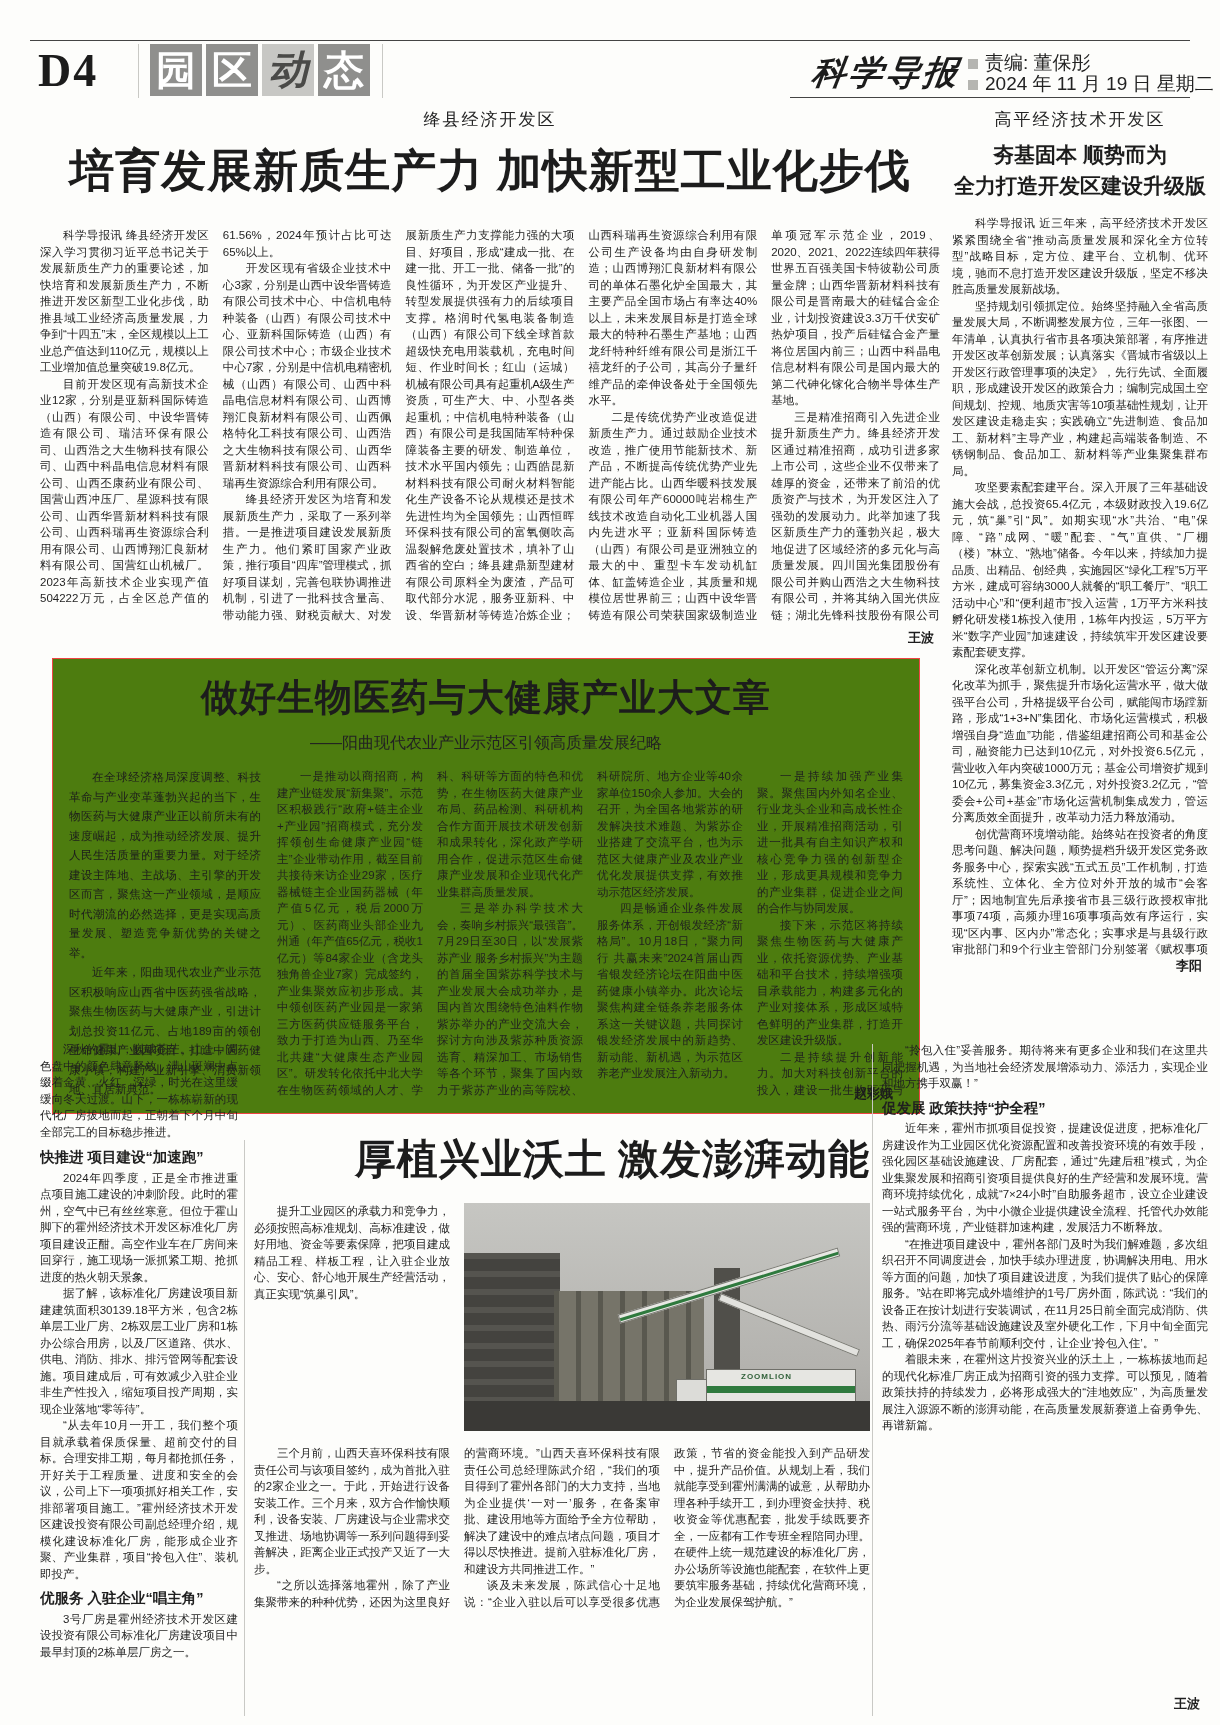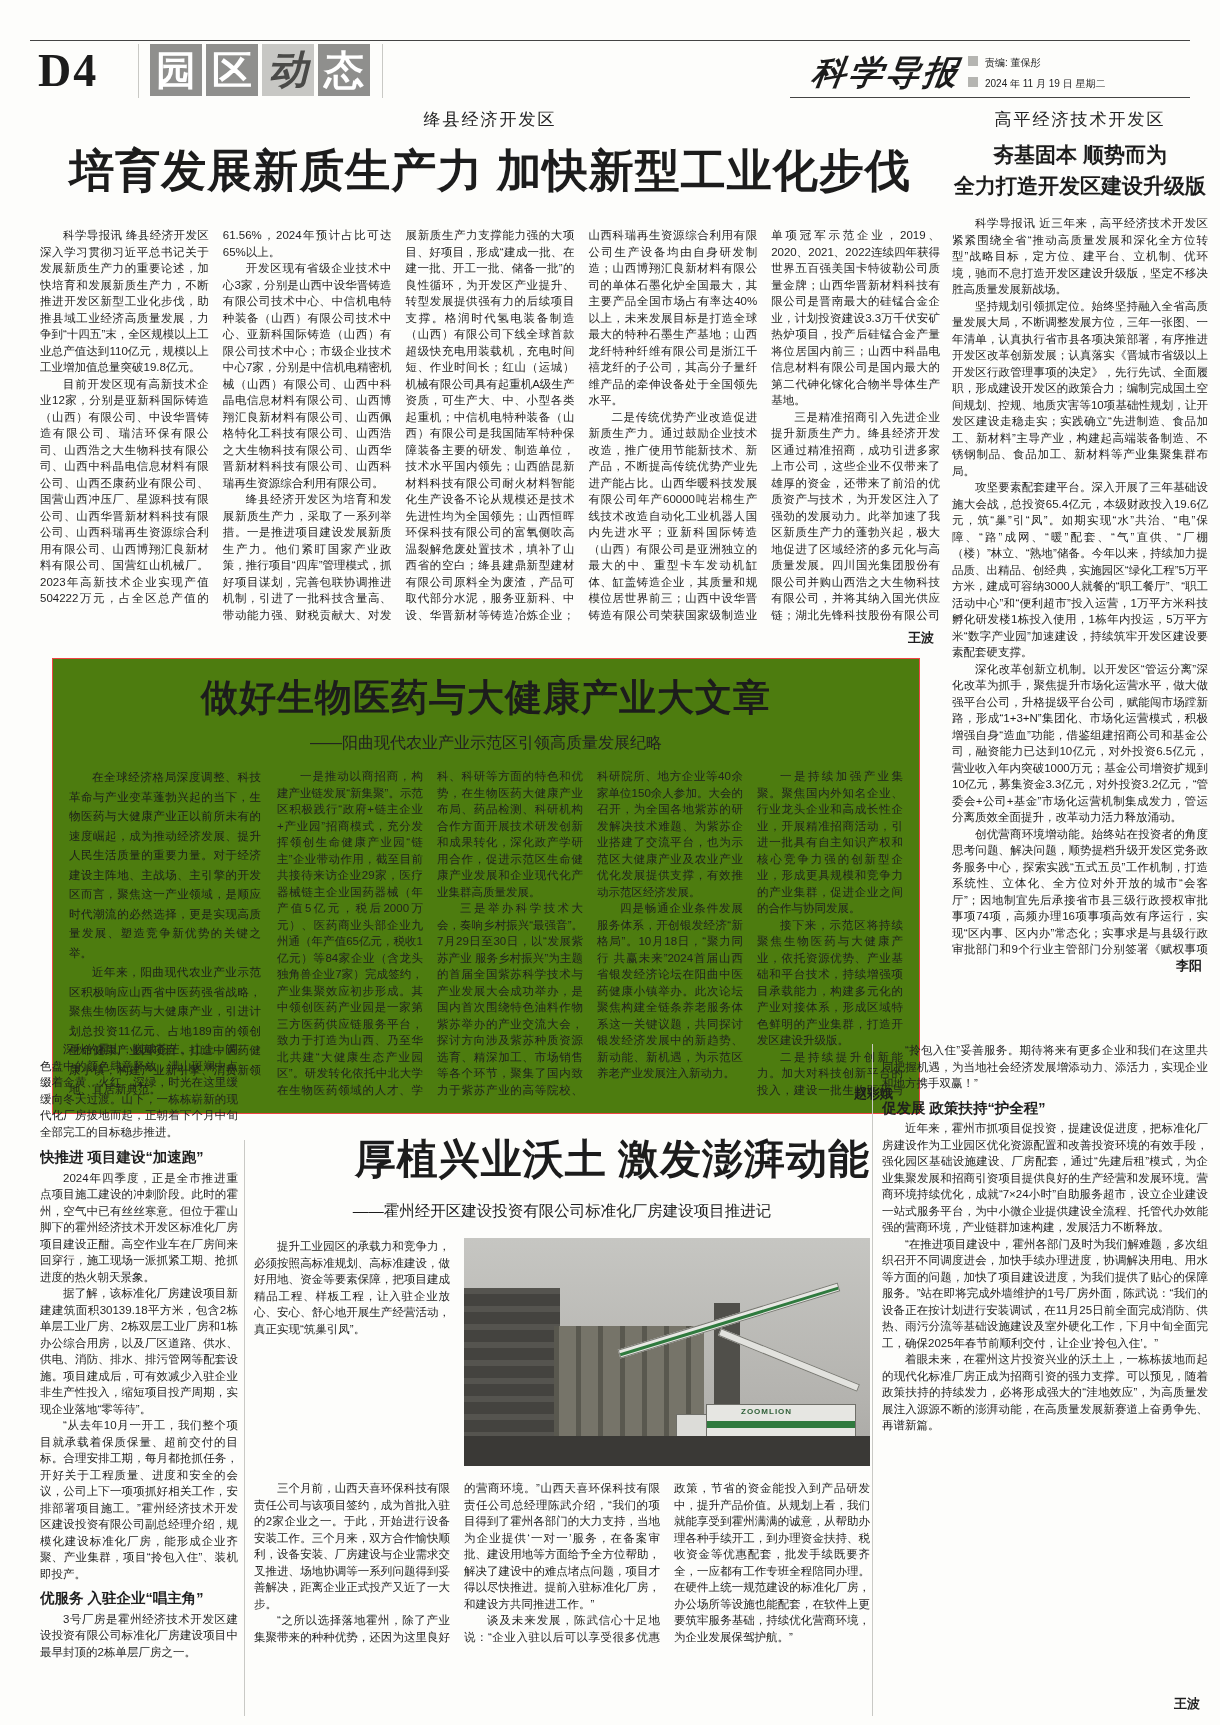--- a/index.html
+++ b/index.html
@@ -9,21 +9,21 @@
 
   .rule { position:absolute; background:#444; }
   .rule-light { position:absolute; background:#c9c9c5; }
 
   
   .pageno { position:absolute; left:38px; top:44px; font-family:"Liberation Serif", serif; font-weight:bold; font-size:46px; letter-spacing:2px; }
   .logo { position:absolute; left:150px; top:44px; display:flex; gap:4px; }
   .logo .tile { width:52px; height:52px; background:#8f8f8d; color:#fff; font-weight:bold; font-size:40px; line-height:52px; text-align:center; }
   .logo .tile.alt { background:#c7c7c4; color:#4a4a48; font-family:"Liberation Serif", serif; font-style:italic; }
   .masthead { position:absolute; left:812px; top:50px; width:150px; font-family:"Liberation Serif", serif; font-weight:bold; font-style:italic; font-size:34px; letter-spacing:3px; transform:skewX(-8deg); white-space:nowrap; }
-  .edblock { position:absolute; left:968px; top:52px; font-size:10px; color:#222; line-height:21px; }
+  .edblock { position:absolute; left:968px; top:52px; font-size:19px; color:#222; line-height:21px; }
   .edblock .sq { display:inline-block; width:10px; height:10px; background:#b5b5b1; margin-right:7px; }
 
   
   .kicker { text-align:center; font-size:17px; letter-spacing:2px; color:#222; }
   .bodytext { text-align:justify; font-size:11.5px; line-height:16.5px; color:#1f1f1f; overflow:hidden; }
   .bodytext p { text-indent:2em; margin:0; }
   .byline { font-weight:bold; font-size:13px; text-align:right; padding-right:6px; }
   .subhead { font-weight:bold; font-size:14.5px; margin:8px 0 4px; text-indent:0 !important; }
 
   
@@ -160,21 +160,20 @@
         <p class="para">“从去年10月一开工，我们整个项目就承载着保质保量、超前交付的目标。合理安排工期，每月都抢抓任务，开好关于工程质量、进度和安全的会议，公司上下一项项抓好相关工作，安排部署项目施工。”霍州经济技术开发区建设投资有限公司副总经理介绍，规模化建设标准化厂房，能形成企业齐聚、产业集群，项目“拎包入住”、装机即投产。</p>
       </div>
     <div class="subhead">优服务  入驻企业“唱主角”</div>
     <div>
         <p class="para">3号厂房是霍州经济技术开发区建设投资有限公司标准化厂房建设项目中最早封顶的2栋单层厂房之一。</p>
       </div>
   </div>
 
   <div class="hz-center">
     <div class="headline">厚植兴业沃土  激发澎湃动能</div>
-    <div class="subtitle">——霍州经开区建设投资有限公司标准化厂房建设项目推进记</div>
     <div class="midrow">
       <div class="midcol bodytext">
           <p class="para">提升工业园区的承载力和竞争力，必须按照高标准规划、高标准建设，做好用地、资金等要素保障，把项目建成精品工程、样板工程，让入驻企业放心、安心、舒心地开展生产经营活动，真正实现“筑巢引凤”。</p>
         </div>
       <div class="photo">
         <div class="ph-bldg"></div>
         <div class="ph-scaffold"></div>
         <div class="ph-tower"></div>
         <div class="ph-boom1">
             <i></i>

